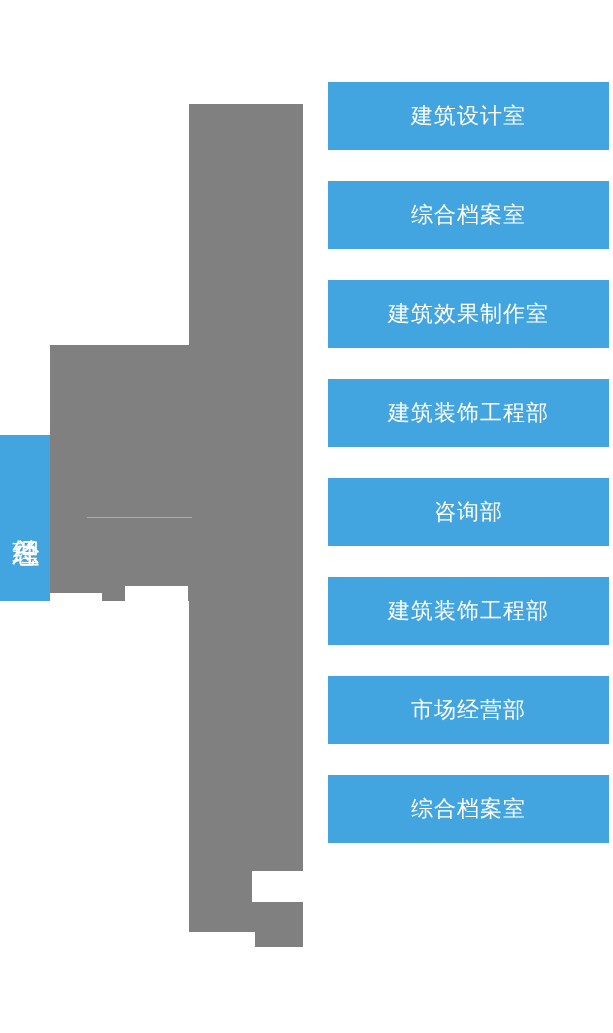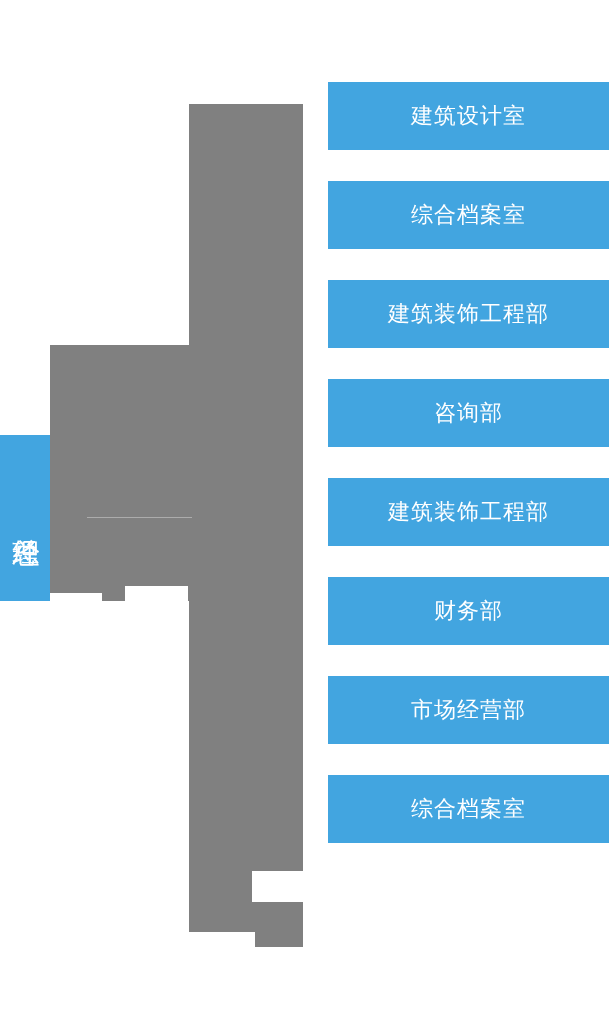--- a/index.html
+++ b/index.html
@@ -108,30 +108,30 @@
   </div>
 
   <div class="leaf-list">
     <div class="leaf-node">
       <span>建筑设计室</span>
     </div>
     <div class="leaf-node">
       <span>综合档案室</span>
     </div>
     <div class="leaf-node">
+      <span>建筑效果制作室</span>
+    </div>
+    <div class="leaf-node">
       <span>建筑装饰工程部</span>
     </div>
     <div class="leaf-node">
       <span>咨询部</span>
     </div>
     <div class="leaf-node">
       <span>建筑装饰工程部</span>
-    </div>
-    <div class="leaf-node">
-      <span>财务部</span>
     </div>
     <div class="leaf-node">
       <span>市场经营部</span>
     </div>
     <div class="leaf-node">
       <span>综合档案室</span>
     </div>
   </div>
 
 </div>

